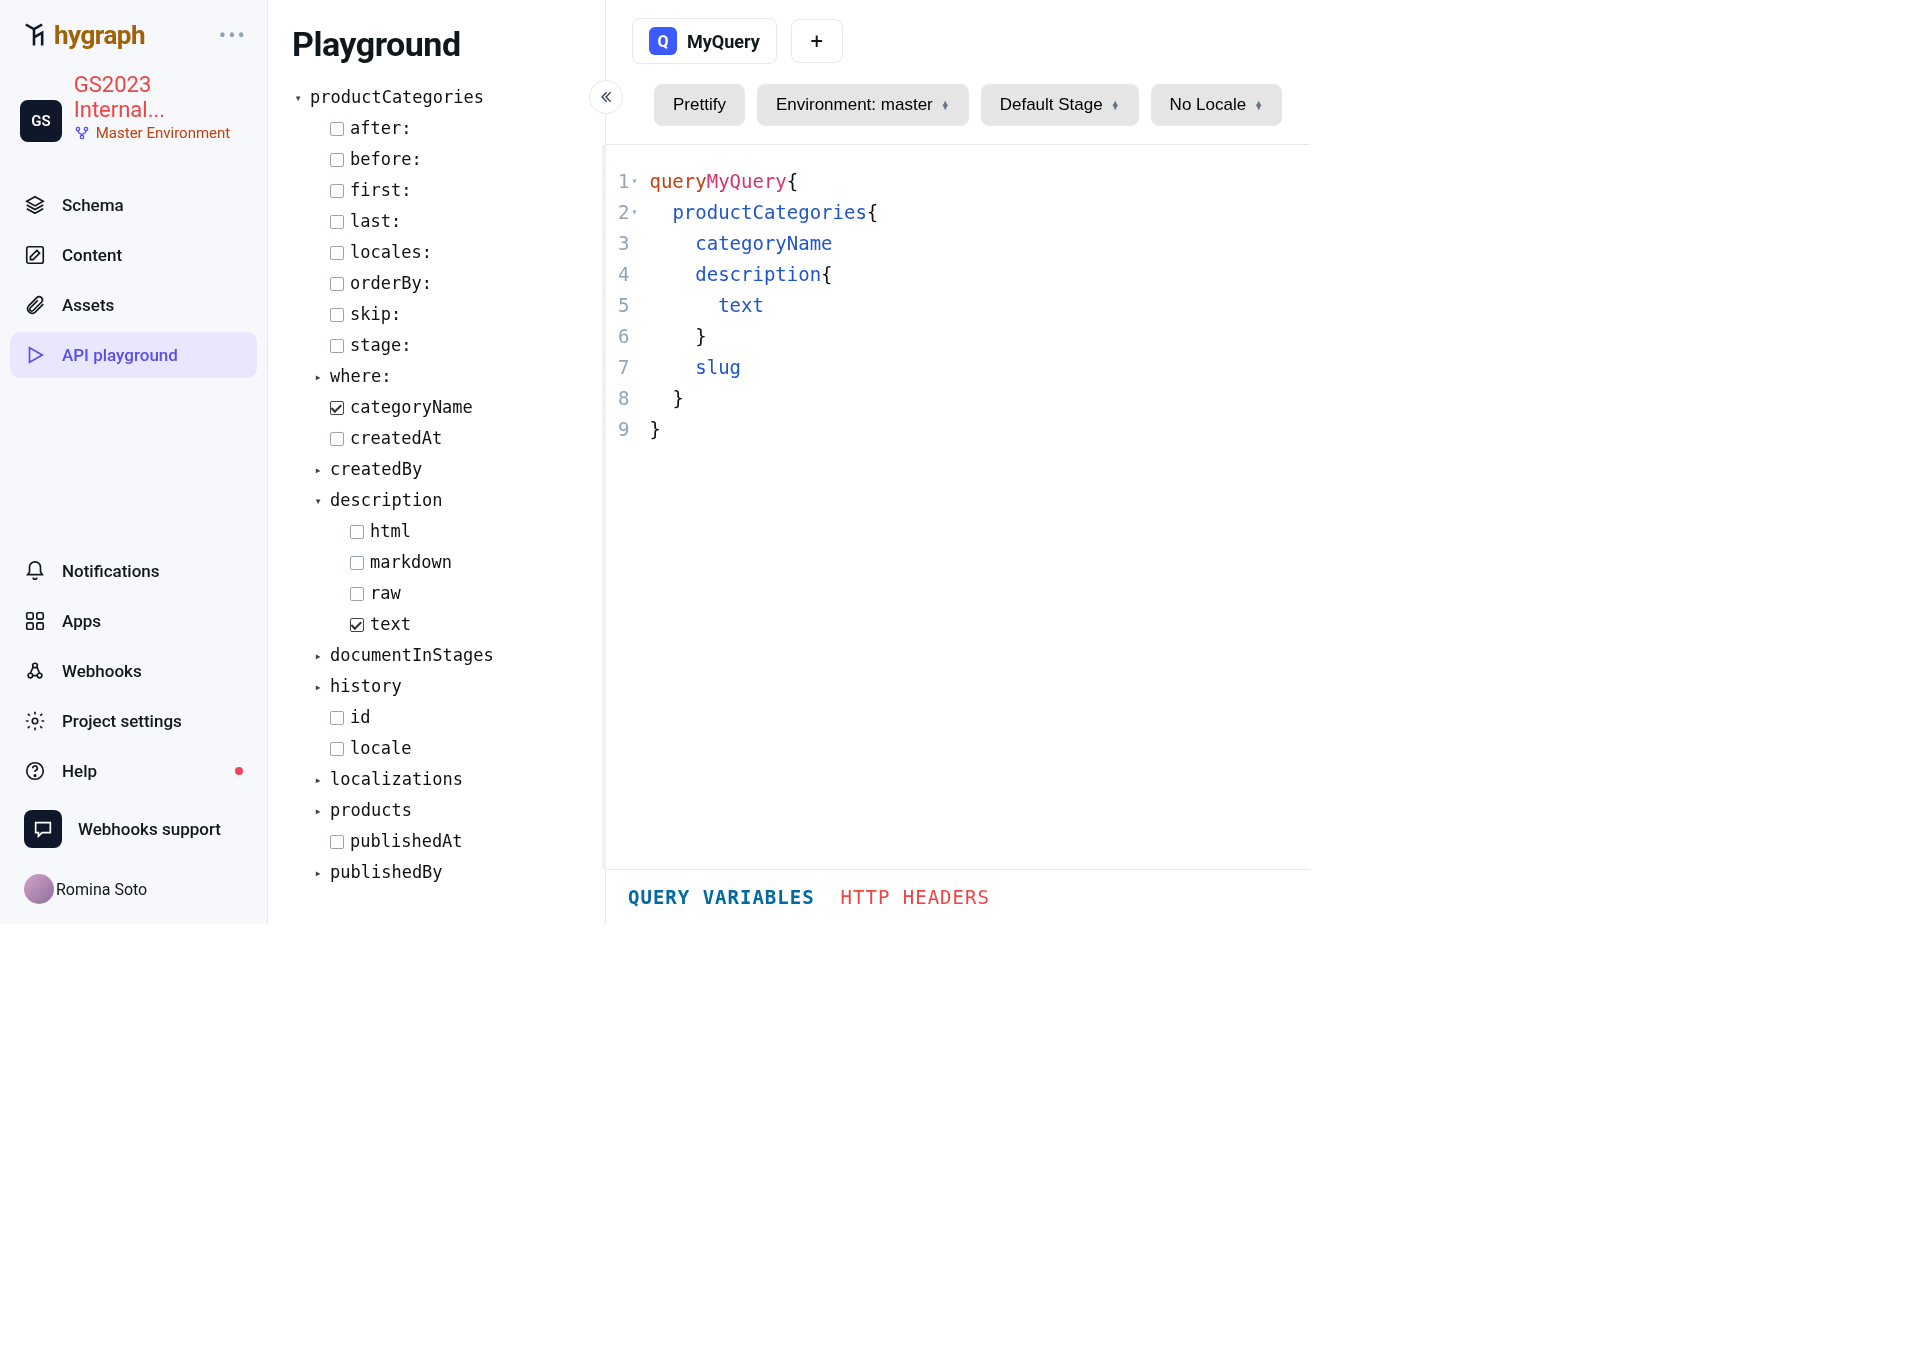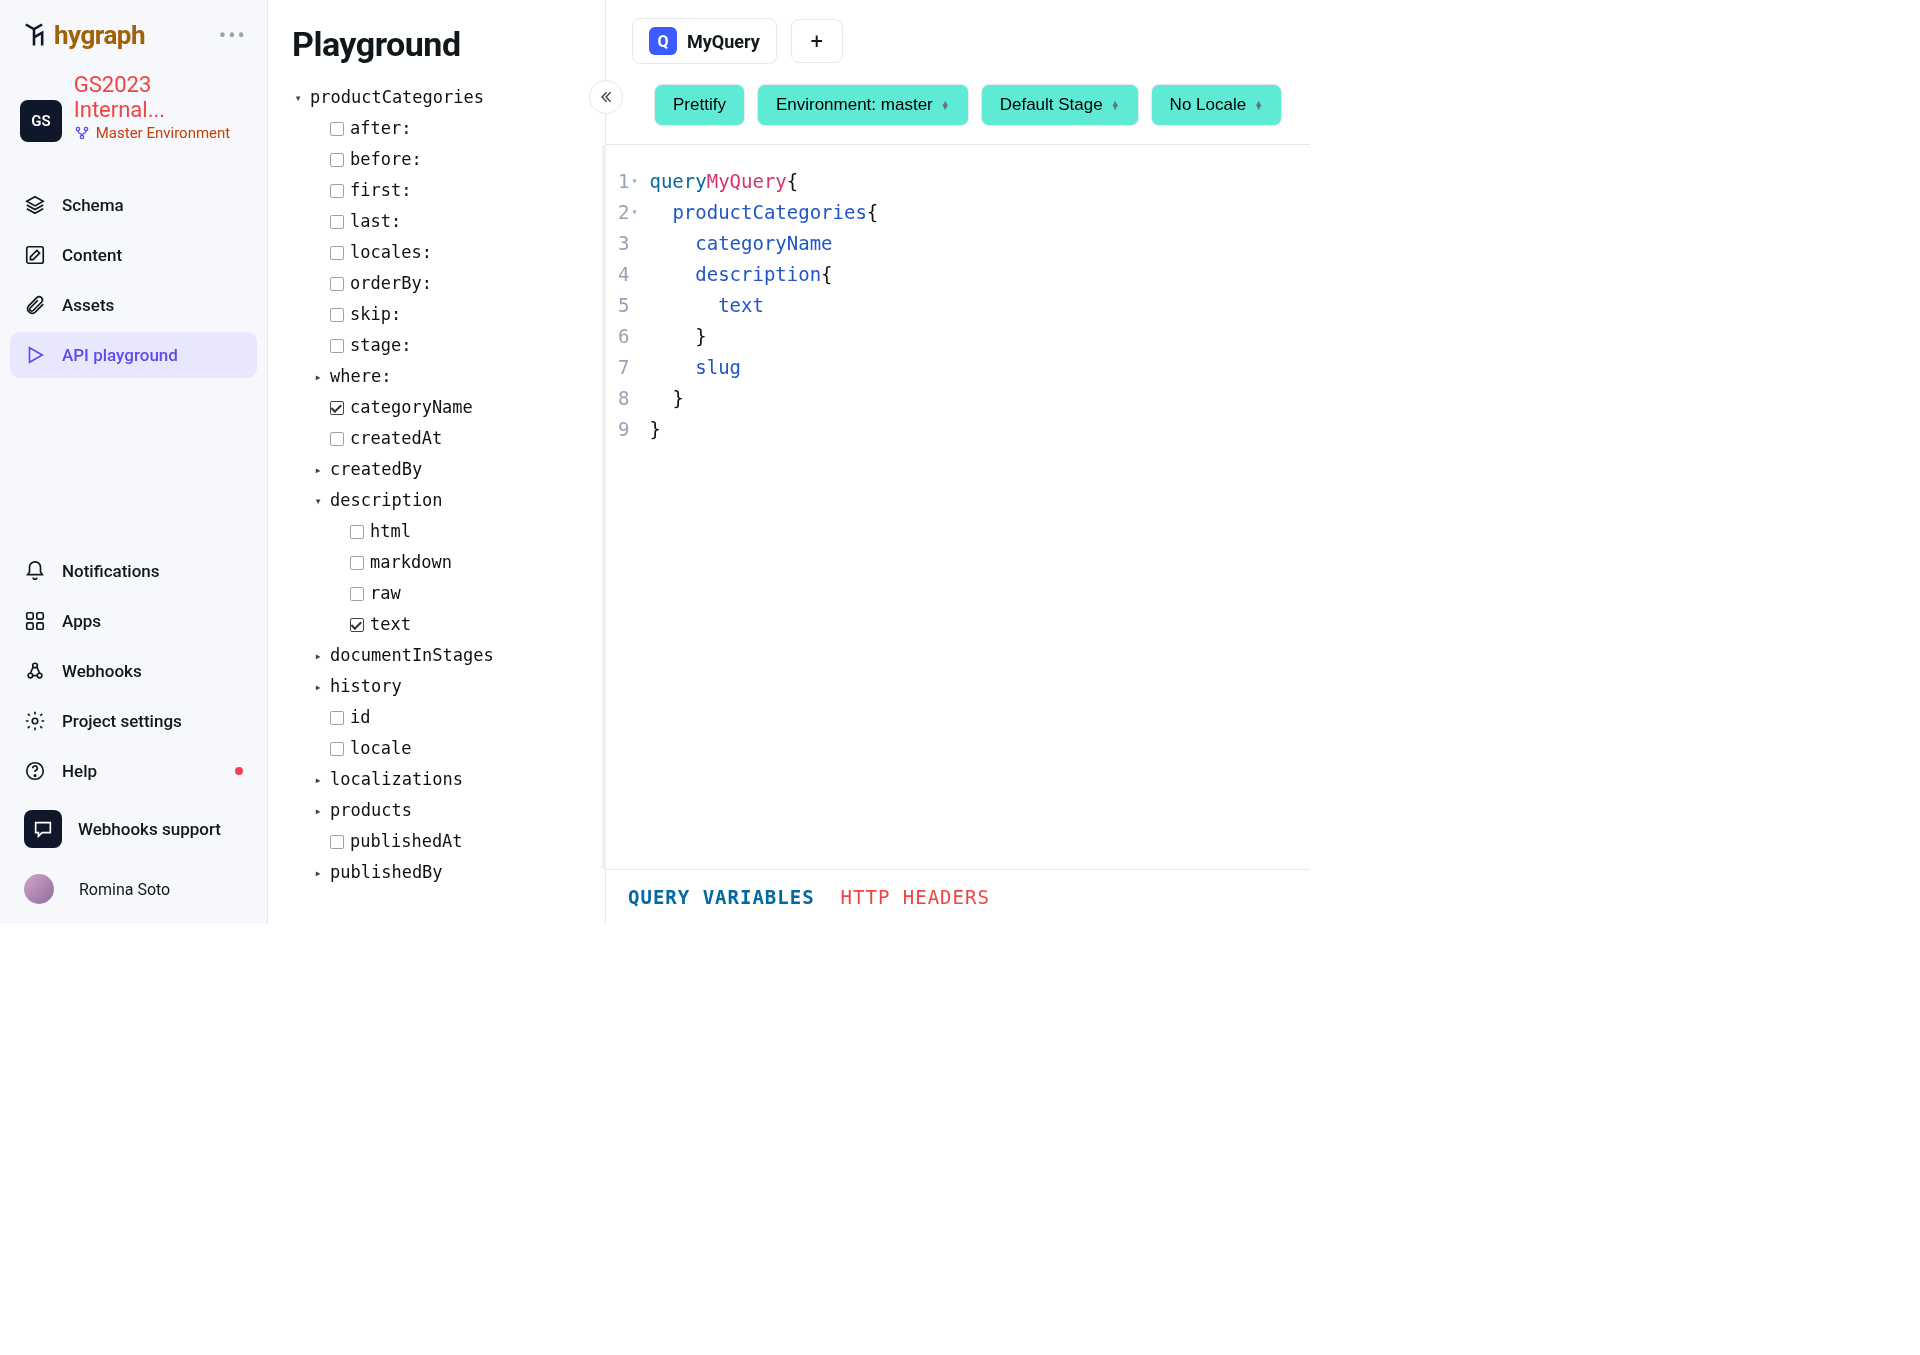--- a/index.html
+++ b/index.html
@@ -42,21 +42,21 @@
 }
 .nav-item.active { background:#e9e7fd; color:#5b4df0; }
 .nav-item svg { width:22px; height:22px; flex-shrink:0; }
 .nav-item.active svg { color:#5b4df0; }
 .spacer { flex:1; }
 .nav-dot { width:8px; height:8px; background:#f43f5e; border-radius:50%; margin-left:auto; }
 .support-btn {
   width:38px; height:38px; background:#0f172a; border-radius:8px;
   display:flex; align-items:center; justify-content:center; color:#fff;
 }
-.user-row { display:flex; align-items:center; gap:25px; padding:10px 14px; }
+.user-row { display:flex; align-items:center; gap:2px; padding:10px 14px; }
 .avatar { width:30px; height:30px; border-radius:50%; background:linear-gradient(135deg,#d4a4c8,#8b6f9c); }
 
 
 .explorer {
   width: 338px;
   border-right: 1px solid #e6e8ec;
   padding: 24px 16px 0 24px;
   overflow-y: auto;
 }
 .page-title { font-size: 34px; font-weight: 700; letter-spacing:-0.5px; margin-bottom: 18px; }
@@ -71,39 +71,39 @@
 .tree-label { white-space:nowrap; }
 
 
 .editor-panel { flex:1; display:flex; flex-direction:column; position:relative; }
 .tabs-row { display:flex; align-items:center; gap:14px; padding: 18px 20px 0 26px; }
 .query-tab { display:flex; align-items:center; gap:10px; background:#fff; border:1px solid #e6e8ec; border-radius:8px; padding:8px 16px; font-weight:700; font-size:18px;}
 .query-tab .q-badge { width:28px; height:28px; background:#3b5bff; color:#fff; border-radius:6px; display:flex; align-items:center; justify-content:center; font-weight:700; font-size:16px;}
 .add-tab { width:52px; height:44px; border:1px solid #e6e8ec; border-radius:8px; display:flex; align-items:center; justify-content:center; cursor:pointer; font-size:22px;}
 .toolbar-row { display:flex; align-items:center; gap:12px; padding: 20px 20px 18px 48px; border-bottom:1px solid #e6e8ec; position:relative;}
 .collapse-btn { position:absolute; left:-17px; top:16px; width:34px; height:34px; border:1px solid #e6e8ec; border-radius:50%; background:#fff; display:flex; align-items:center; justify-content:center; cursor:pointer; }
-.pill-btn { border:1px solid #e6e8ec; border-radius:8px; padding:10px 18px; font-size:17px; font-weight:500; background:#5eead4; cursor:pointer; display:flex; align-items:center; gap:8px;}
+.pill-btn { border:1px solid #e6e8ec; border-radius:8px; padding:10px 18px; font-size:17px; font-weight:500; background:#e5e5e5; cursor:pointer; display:flex; align-items:center; gap:8px;}
 .sort-icon { display:inline-flex; flex-direction:column; line-height:4px; font-size:9px; color:#64748b; }
 .code-area { flex:1; display:flex; padding: 20px 0 0 12px; font-family: "SF Mono", ui-monospace, Menlo, Consolas, monospace; font-size:19px; border-left:4px solid #eef0f3; margin-left:-4px;}
 .gutter { color:#94a3b8; text-align:right; padding-right:12px; user-select:none; }
 .gutter div { height:31px; display:flex; align-items:center; justify-content:flex-end; gap:2px;}
 .fold { font-size:10px; color:#94a3b8; }
 .code-lines { }
 .code-lines div { height:31px; display:flex; align-items:center; }
 .bottom-tabs {
   border-top:1px solid #e6e8ec;
   padding: 16px 22px;
   display:flex; gap:26px;
   font-family: "SF Mono", ui-monospace, Menlo, Consolas, monospace;
   font-size:19px; letter-spacing:1px;
 }
 .bottom-tabs .bt { color:#ef4444; cursor:pointer; }
 .bottom-tabs .bt.active { color:#0369a1; font-weight:700; }
 
-.tok-kw { color:#0369a1; }
+.tok-kw { color:#c2410c; }
 .tok-name { color:#d6336c; }
 .tok-field { color:#2056c7; }
 .tok-brace { color:#111; }
 </style>
 </head>
 <body>
 
 <div class="app">
 
   <aside class="sidebar">

